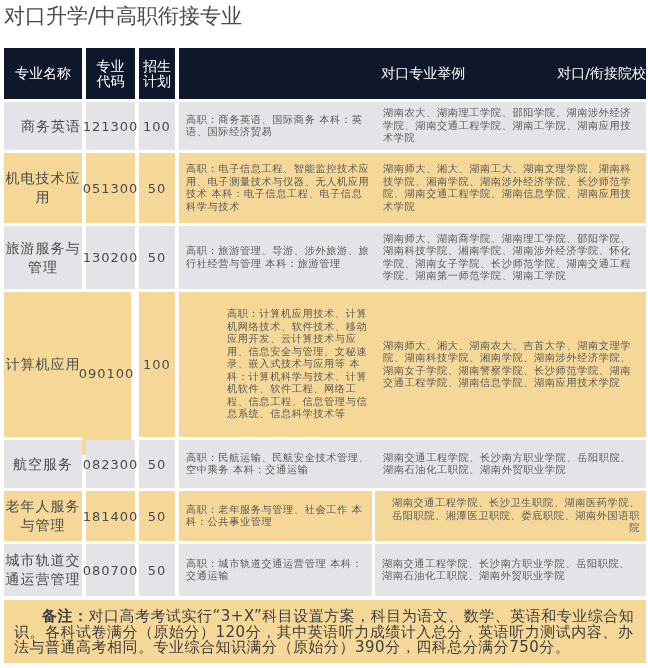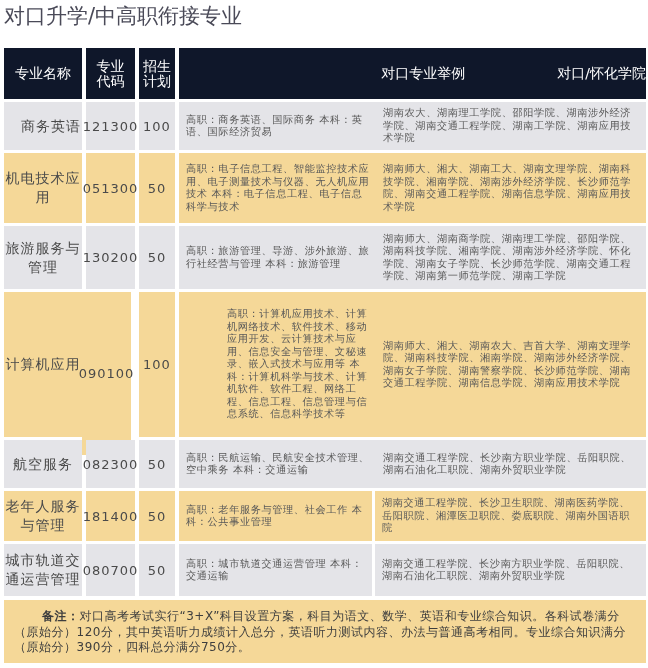--- a/index.html
+++ b/index.html
@@ -13,21 +13,21 @@
            font-size: 14px; line-height: 15px; }
     .cell { position: absolute; display: flex; align-items: center; box-sizing: border-box; }
     .center { justify-content: center; text-align: center; }
     .name { font-size: 14px; line-height: 19px; color: #4a4a4a; letter-spacing: 1px; }
     .num { font-size: 13px; color: #4a4a4a; letter-spacing: 1px; text-align: center; }
     .small { font-size: 10.2px; line-height: 12.5px; color: #585858; letter-spacing: 0.6px;
              padding: 0 6px 0 7px; white-space: pre-line; }
     .gray { background: #e4e4e8; }
     .yellow { background: #f5d898; }
     .note { position: absolute; left: 4px; top: 600px; width: 642px; height: 63px; background: #f5d898;
-            box-sizing: border-box; padding: 9px 8px 0 10px; font-size: 12px; line-height: 15.5px;
+            box-sizing: border-box; padding: 9px 8px 0 10px; font-size: 15px; line-height: 15.5px;
             color: #3e3e3e; letter-spacing: 0.5px; }
     .note b { font-weight: bold; margin-left: 28px; }
   </style>
 </head>
 <body>
 
 <div class="page-title">对口升学/中高职衔接专业</div>
 
 <div class="table" id="tbl">
 
@@ -37,21 +37,21 @@
   <div class="hdr" style="left:82px;width:49px;">
     <span style="white-space:pre-line;">专业
 代码</span>
   </div>
   <div class="hdr" style="left:135px;width:36px;">
     <span style="white-space:pre-line;">招生
 计划</span>
   </div>
   <div class="hdr" style="left:175px;width:467px;justify-content:flex-end;">
     <span style="margin-left:20px;">对口专业举例</span>
-    <span style="margin-left:92px;">对口/怀化学院</span>
+    <span style="margin-left:92px;">对口/衔接院校</span>
   </div>
 <div class="cell gray center name" style="left: 0px; top: 54px; width: 78px; height: 48px; padding-left: 16px;">
       <span>商务英语</span>
     </div>
     <div class="cell gray center num" style="left: 82px; top: 54px; width: 49px; height: 48px;">
       <span>121300</span>
     </div>
     <div class="cell gray center num" style="left: 135px; top: 54px; width: 36px; height: 48px;">
       <span>100</span>
     </div>
@@ -110,21 +110,21 @@
       <span>老年人服务与管理</span>
     </div>
     <div class="cell yellow center num" style="left: 82px; top: 443px; width: 49px; height: 50px;">
       <span>181400</span>
     </div>
     <div class="cell yellow center num" style="left: 135px; top: 443px; width: 36px; height: 50px;">
       <span>50</span>
     </div>
     <div class="cell yellow small" style="left: 175px; top: 443px; width: 193px; height: 50px;"><span style="white-space: normal;">高职：老年服务与管理、社会工作
 本科：公共事业管理</span></div>
-    <div class="cell yellow small" style="left: 371px; top: 443px; width: 271px; height: 50px;"><span style="white-space: normal;">湖南交通工程学院、长沙卫生职院、湖南医药学院、岳阳职院、湘潭医卫职院、娄底职院、湖南外国语职院</span></div>
+    <div class="cell yellow small" style="left: 371px; top: 443px; width: 271px; height: 50px;"><span style="white-space: normal; text-align: right;">湖南交通工程学院、长沙卫生职院、湖南医药学院、岳阳职院、湘潭医卫职院、娄底职院、湖南外国语职院</span></div>
     <div class="cell gray center name" style="left: 0px; top: 496px; width: 78px; height: 52px;">
       <span>城市轨道交通运营管理</span>
     </div>
     <div class="cell gray center num" style="left: 82px; top: 496px; width: 49px; height: 52px;">
       <span>080700</span>
     </div>
     <div class="cell gray center num" style="left: 135px; top: 496px; width: 36px; height: 52px;">
       <span>50</span>
     </div>
     <div class="cell gray small" style="left: 175px; top: 496px; width: 193px; height: 52px;"><span style="white-space: normal;">高职：城市轨道交通运营管理

